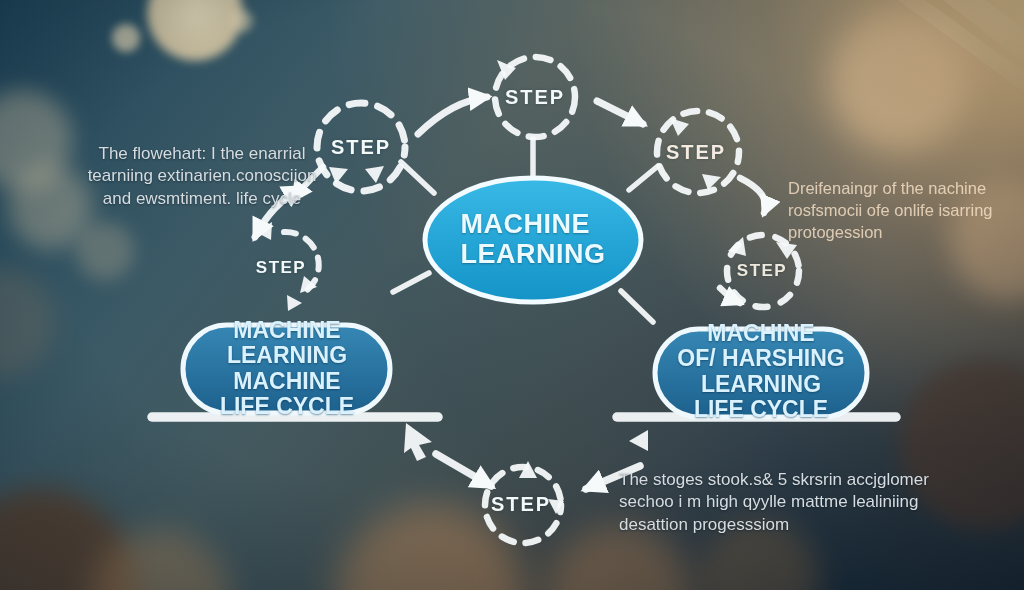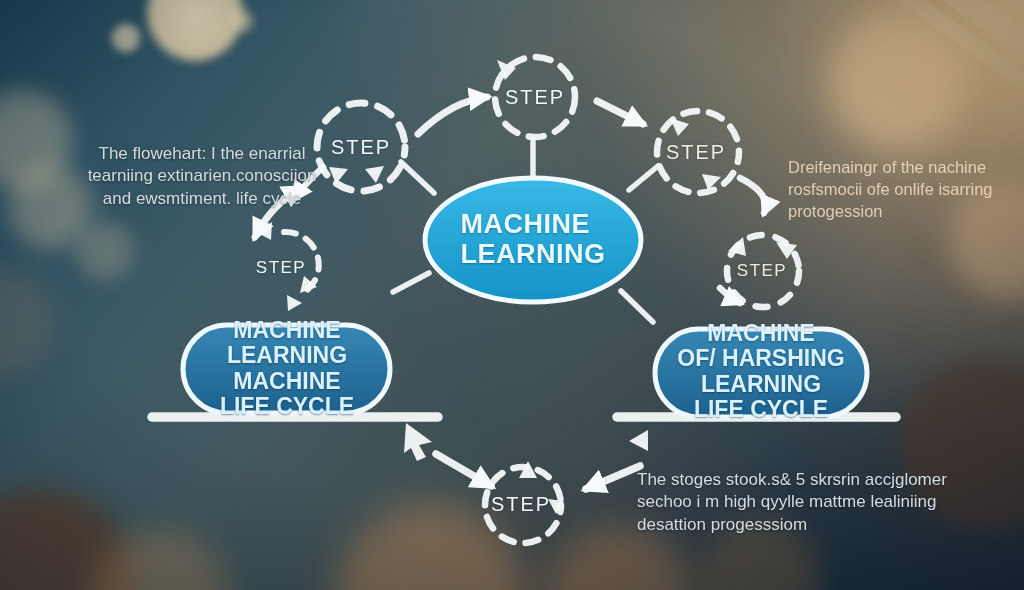--- a/index.html
+++ b/index.html
@@ -8,21 +8,21 @@
     font-family:"Liberation Sans",sans-serif;
     background:
       radial-gradient(circle at 103% -3%, rgba(252,216,156,.95) 0%, rgba(244,198,135,.8) 10%, rgba(226,176,118,.45) 24%, rgba(190,150,105,.18) 40%, rgba(0,0,0,0) 60%),
       radial-gradient(ellipse at 50% 115%, rgba(150,105,60,.35) 0%, rgba(0,0,0,0) 45%),
       linear-gradient(128deg, #1d4459 0%, #3c5a66 26%, #43595f 40%, #2e4956 55%, #1a3347 72%, #102638 88%, #0d2133 100%);
   }
   .vignette{position:absolute;inset:0;background:radial-gradient(ellipse at 46% 42%, rgba(0,0,0,0) 52%, rgba(4,14,24,.38) 100%);pointer-events:none;}
   .bokeh{position:absolute;border-radius:50%;pointer-events:none;}
   .ray{position:absolute;pointer-events:none;background:linear-gradient(90deg,rgba(255,236,200,0),rgba(255,236,200,.28),rgba(255,236,200,0));}
   svg{position:absolute;left:0;top:0;}
-  .lbl{position:absolute;transform:translate(-50%,-50%);color:#f3f8f9;font-weight:normal;letter-spacing:2px;text-shadow:0 0 3px rgba(20,40,50,.35);white-space:nowrap;}
+  .lbl{position:absolute;transform:translate(-50%,-50%);color:#f3f8f9;font-weight:bold;letter-spacing:2px;text-shadow:0 0 3px rgba(20,40,50,.35);white-space:nowrap;}
   .step-big{font-size:20px;}
   .step-small{font-size:17px;letter-spacing:1.5px;}
   .node-label{position:absolute;transform:translate(-50%,-50%);color:#eafaff;font-weight:bold;font-size:27px;line-height:1.12;letter-spacing:.5px;white-space:pre-line;text-align:left;text-shadow:0 1px 2px rgba(10,60,85,.45);}
   .pill-label{position:absolute;transform:translate(-50%,-50%);color:#d9f2fd;font-weight:bold;font-size:23px;line-height:1.1;text-align:center;white-space:pre-line;text-shadow:0 1px 2px rgba(8,45,70,.5);}
   .caption{position:absolute;font-size:17px;line-height:1.32;white-space:pre-line;color:#d6dce0;text-shadow:0 1px 2px rgba(10,25,35,.5);margin-top:24px;}
   .cap-center{text-align:center;}
   .cap-warm{color:rgba(250,228,200,.8);text-shadow:none;}
 </style>
 </head>
 <body>
@@ -128,20 +128,20 @@
 MACHINE
 LIFE CYCLE</div>
   <div class="pill-label" style="left:761px;top:372px;">MACHINE
 OF/ HARSHING
 LEARNING
 LIFE CYCLE</div>
 
   <div class="caption cap-center" style="left:82px;top:119px;width:240px;">The flowehart: I the enarrial
 tearniing extinarien.conosciion
 and ewsmtiment. life cycle</div>
-  <div class="caption cap-warm" style="left:788px;top:133px;width:215px;font-size:16.5px;">Dreifenaingr of the nachine
+  <div class="caption cap-warm" style="left:788px;top:154px;width:215px;font-size:16.5px;">Dreifenaingr of the nachine
 rosfsmocii ofe onlife isarring
 protogession</div>
-  <div class="caption" style="left:637px;top:445px;width:310px;">The stoges stook.s&amp; 5 skrsrin accjglomer
+  <div class="caption" style="left:619px;top:445px;width:310px;">The stoges stook.s&amp; 5 skrsrin accjglomer
 sechoo i m high qyylle mattme lealiniing
 desattion progesssiom</div>
 
 </div>
 
 </body></html>

